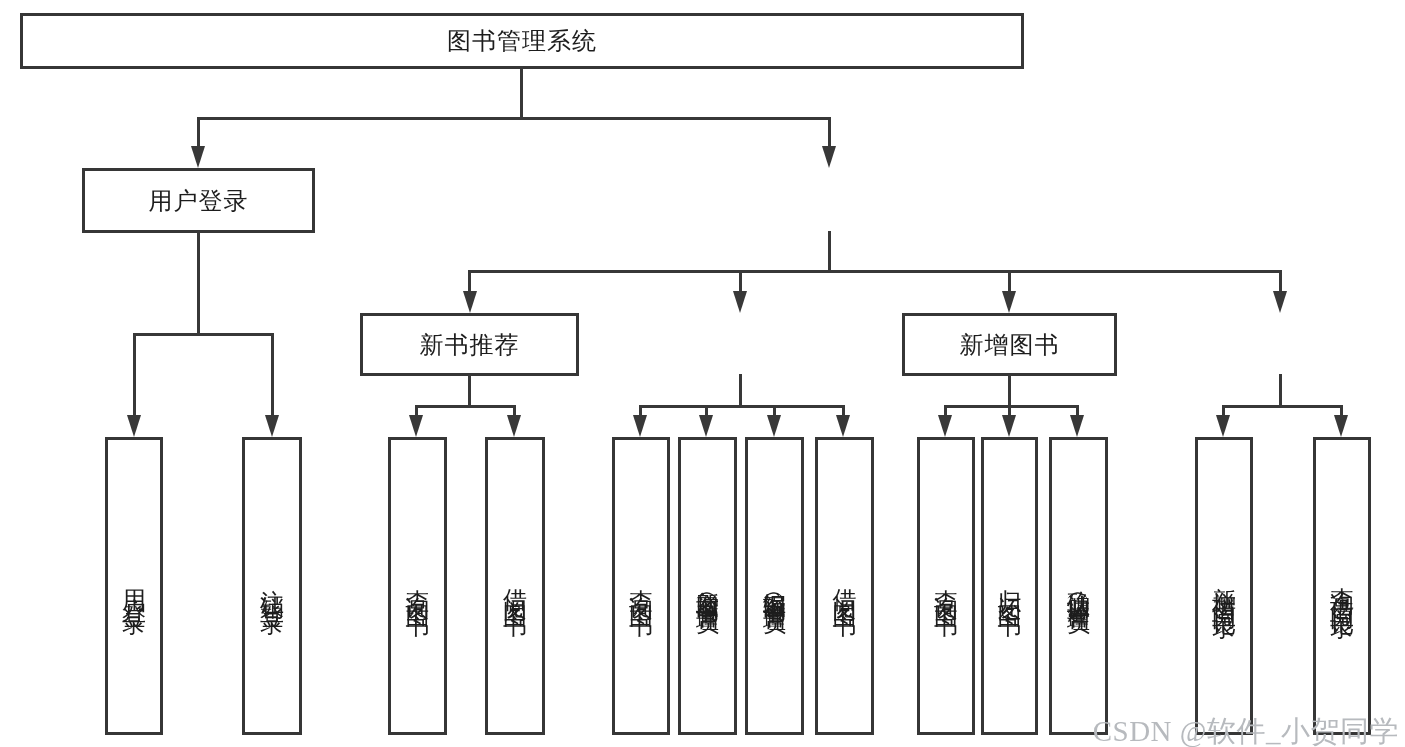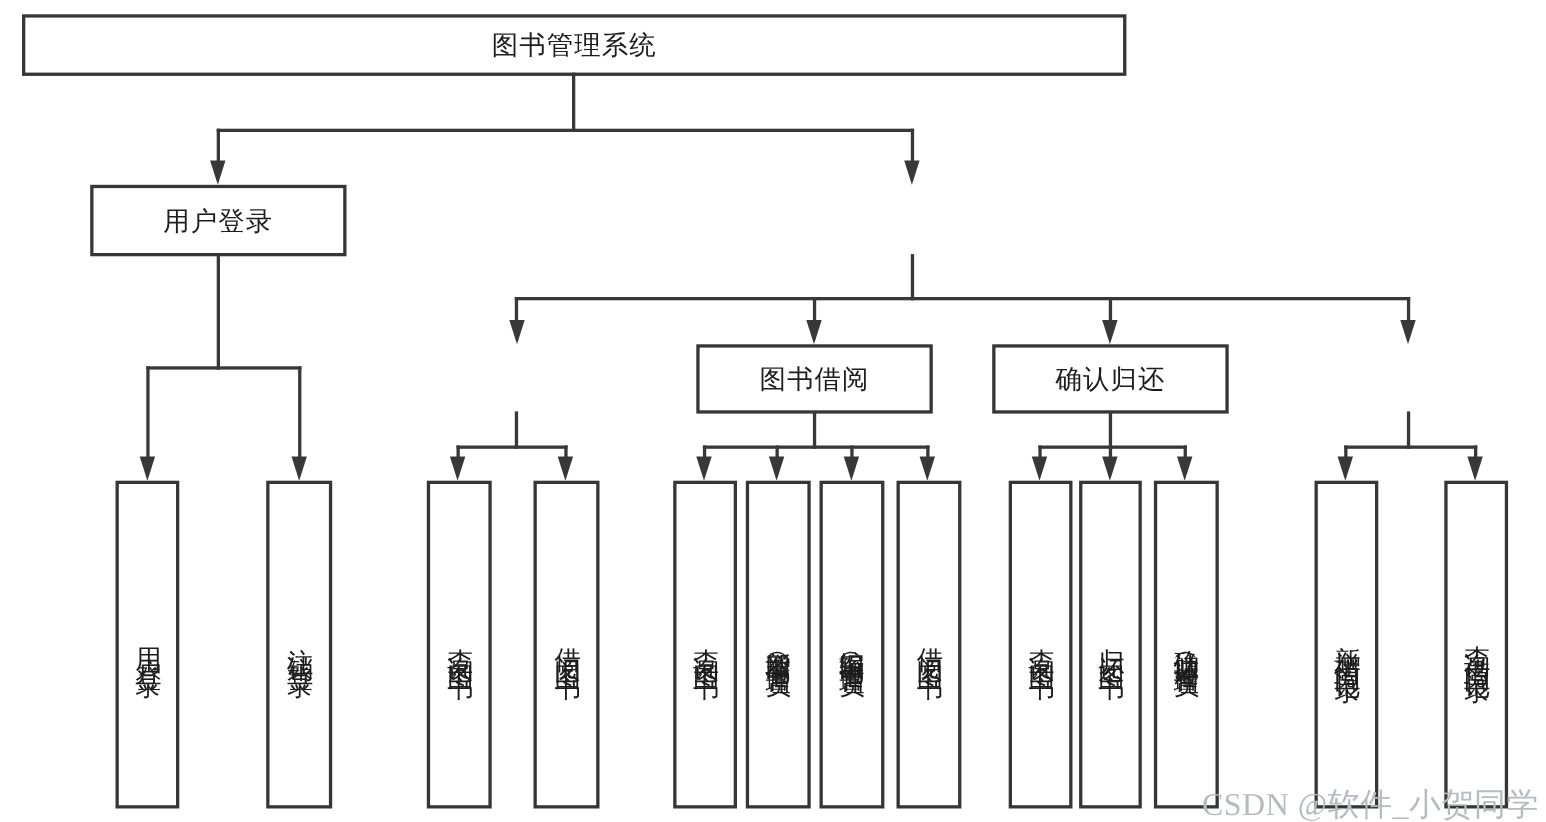--- a/index.html
+++ b/index.html
@@ -96,25 +96,25 @@
   <div class="hline" style="left:468px; top:270px; width:814px; height:3px;"></div>
   <div class="vline" style="left:468px; top:270px; width:3px; height:24px;"></div>
   <div class="vline" style="left:739px; top:270px; width:3px; height:24px;"></div>
   <div class="vline" style="left:1008px; top:270px; width:3px; height:24px;"></div>
   <div class="vline" style="left:1279px; top:270px; width:3px; height:24px;"></div>
   <div class="arrow" style="left:463px; top:291px;"></div>
   <div class="arrow" style="left:733px; top:291px;"></div>
   <div class="arrow" style="left:1002px; top:291px;"></div>
   <div class="arrow" style="left:1273px; top:291px;"></div>
 
-  <div class="box" style="left:633px; top:313px; width:215px; height:63px;">
-    <span>图书借阅</span>
+  <div class="box" style="left:360px; top:313px; width:219px; height:63px;">
+    <span>新书推荐</span>
   </div>
   <div class="box" style="left:902px; top:313px; width:215px; height:63px;">
-    <span>确认归还</span>
+    <span>新增图书</span>
   </div>
 
   <div class="vline" style="left:468px; top:374px; width:3px; height:34px;"></div>
   <div class="hline" style="left:415px; top:405px; width:101px; height:3px;"></div>
   <div class="vline" style="left:415px; top:405px; width:3px; height:14px;"></div>
   <div class="vline" style="left:513px; top:405px; width:3px; height:14px;"></div>
   <div class="arrow" style="left:409px; top:415px;"></div>
   <div class="arrow" style="left:507px; top:415px;"></div>
 
   <div class="vline" style="left:739px; top:374px; width:3px; height:34px;"></div>

